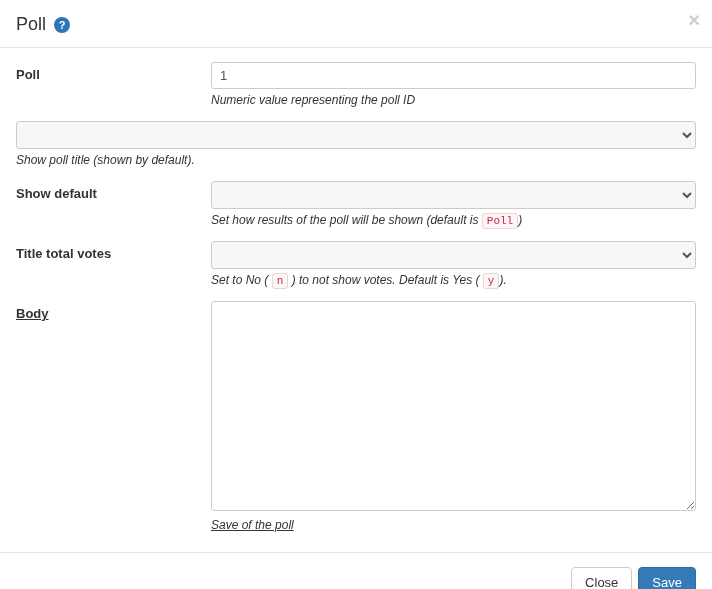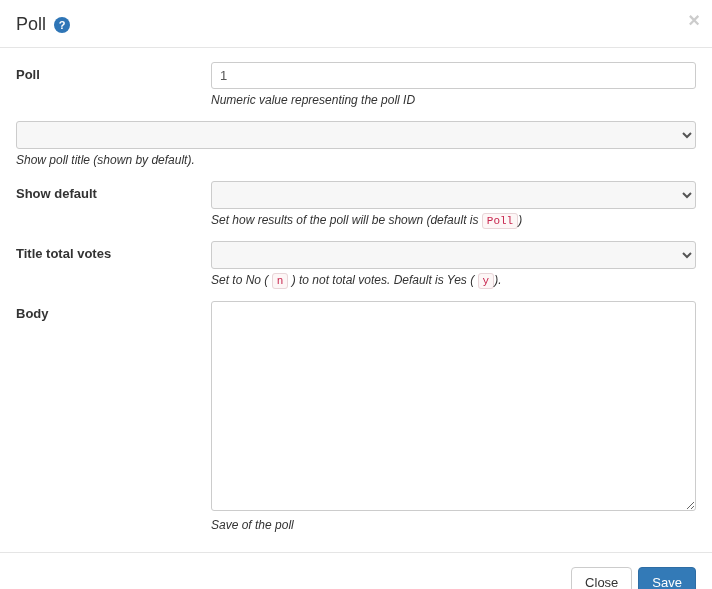--- a/index.html
+++ b/index.html
@@ -159,26 +159,26 @@
         <span>Set how results of the poll will be shown (default is </span><span class="code-chip">Poll</span><span>)</span>
       </div>
     </div>
   </div>
 
   <div class="form-row">
     <div class="row-label">Title total votes</div>
     <div class="row-field">
       <select class="select"></select>
       <div class="help-text">
-        <span>Set to No ( </span><span class="code-chip">n</span><span> ) to not total votes. Default is Yes ( </span><span class="code-chip">y</span><span>).</span>
+        <span>Set to No ( </span><span class="code-chip">n</span><span> ) to not show votes. Default is Yes ( </span><span class="code-chip">y</span><span>).</span>
       </div>
     </div>
   </div>
 
-  <div class="form-row" style="margin-bottom:0;">
+  <div class="form-row" style="margin-bottom:0;text-decoration:underline;">
     <div class="row-label">Body</div>
     <div class="row-field">
       <textarea class="textarea" style=""></textarea>
       <div class="help-text">Save of the poll</div>
     </div>
   </div>
 
 </div>
 
 <div class="modal-footer">

